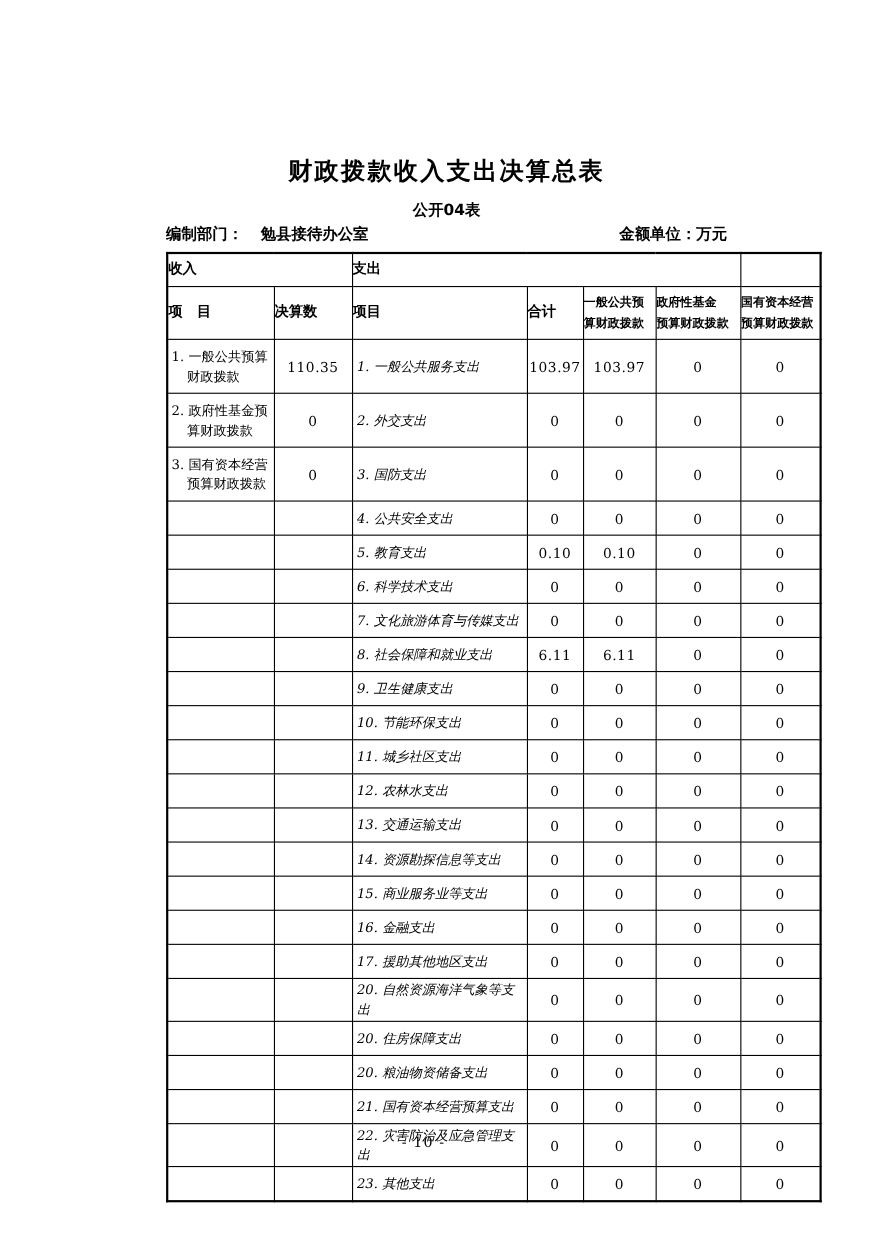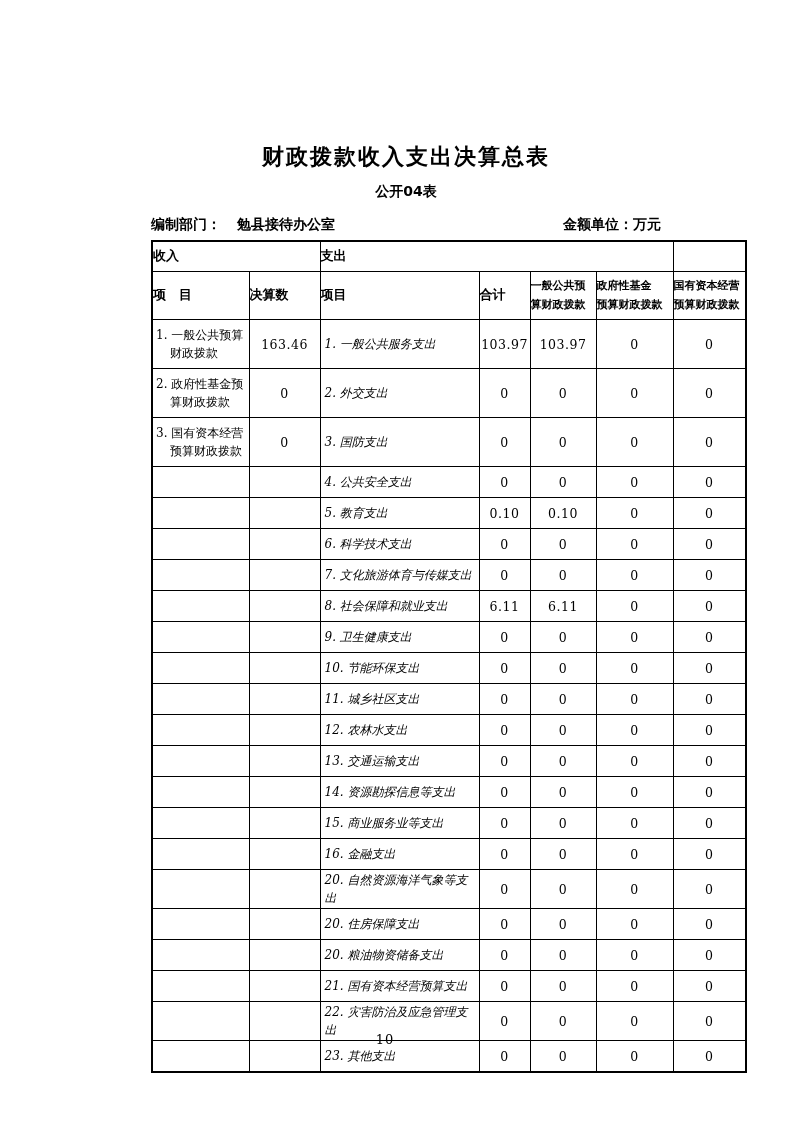--- a/index.html
+++ b/index.html
@@ -24,21 +24,21 @@
   }
   .code-line{
     margin-top:12px;
     text-align:center;
     font-family:"DejaVu Sans","Liberation Sans",sans-serif;
     font-weight:bold;
     font-size:14px;
     line-height:17px;
   }
   .meta-line{
-    margin-top:15px;
+    margin-top:4px;
     display:flex;
     justify-content:space-between;
     align-items:baseline;
     font-family:"DejaVu Sans","Liberation Sans",sans-serif;
     font-weight:bold;
     font-size:14px;
     line-height:18px;
   }
   .meta-line .dept{margin-left:16px;}
   table.fiscal{
@@ -134,21 +134,21 @@
             <th class="th-wrap">政府性基金
 预算财政拨款</th>
             <th class="th-wrap">国有资本经营
 预算财政拨款</th>
           </tr>
         </thead>
       <tbody id="table-body">
           <tr class="tall">
             <td class="label income-label">1. 一般公共预算
 财政拨款</td>
-            <td class="num">163.46</td>
+            <td class="num">110.35</td>
             <td class="label exp-label">1. 一般公共服务支出</td>
             <td class="num">103.97</td>
             <td class="num">103.97</td>
             <td class="num">0</td>
             <td class="num">0</td>
           </tr>
           <tr class="tall">
             <td class="label income-label">2. 政府性基金预
 算财政拨款</td>
             <td class="num">0</td>
@@ -281,20 +281,29 @@
             <td class="num"></td>
             <td class="label exp-label">16. 金融支出</td>
             <td class="num">0</td>
             <td class="num">0</td>
             <td class="num">0</td>
             <td class="num">0</td>
           </tr>
           <tr class="std">
             <td class="label income-label"></td>
             <td class="num"></td>
+            <td class="label exp-label">17. 援助其他地区支出</td>
+            <td class="num">0</td>
+            <td class="num">0</td>
+            <td class="num">0</td>
+            <td class="num">0</td>
+          </tr>
+          <tr class="std">
+            <td class="label income-label"></td>
+            <td class="num"></td>
             <td class="label exp-label">20. 自然资源海洋气象等支出</td>
             <td class="num">0</td>
             <td class="num">0</td>
             <td class="num">0</td>
             <td class="num">0</td>
           </tr>
           <tr class="std">
             <td class="label income-label"></td>
             <td class="num"></td>
             <td class="label exp-label">20. 住房保障支出</td>

